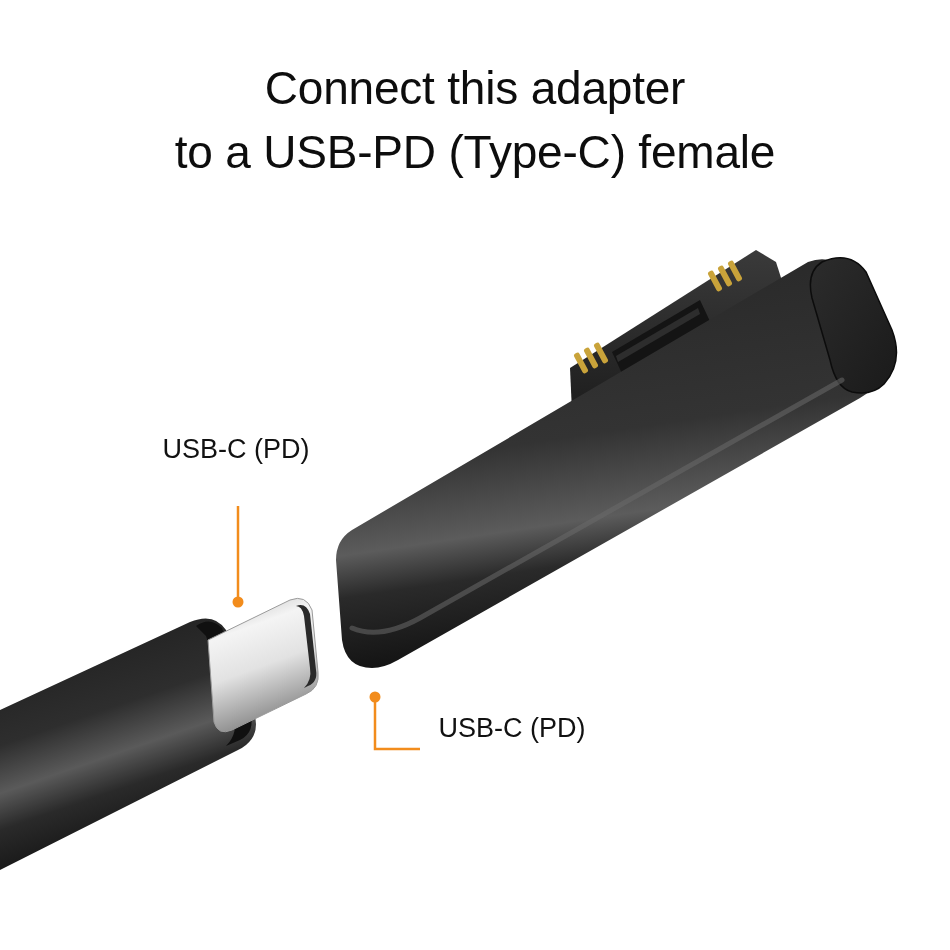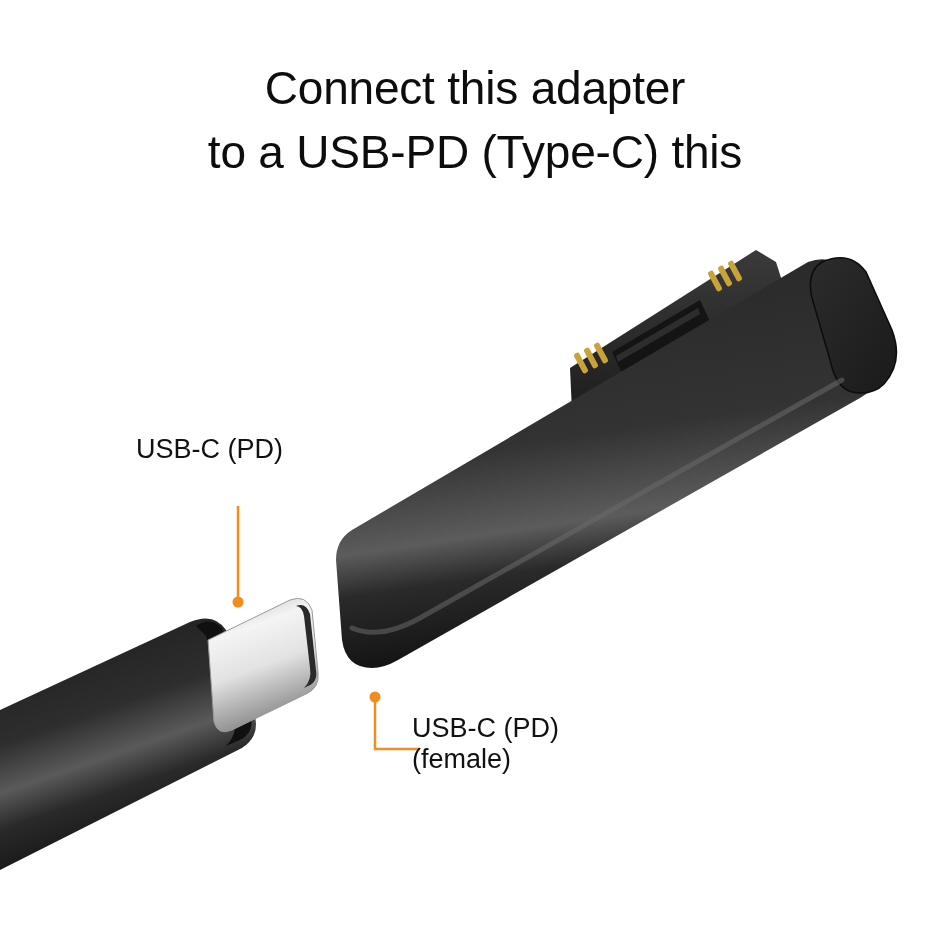--- a/index.html
+++ b/index.html
@@ -23,21 +23,21 @@
       width: 950px;
       text-align: center;
       font-size: 46px;
       line-height: 64px;
       letter-spacing: -0.2px;
       color: #0d0d0d;
     }
     .headline span { display: block; }
     .label {
       position: absolute;
-      text-align: left;
+      text-align: center;
       font-size: 27px;
       line-height: 31px;
       color: #111111;
     }
     .label span { display: block; }
     .label-male {
       left: 136px;
       top: 434px;
       width: 200px;
     }
@@ -151,25 +151,24 @@
       <circle cx="238" cy="602" r="5.5" fill="#f28c1c"></circle>
     </g>
     <g>
       <circle cx="375" cy="697" r="5.5" fill="#f28c1c"></circle>
       <polyline points="375,697 375,749 420,749" fill="none" stroke="#f28c1c" stroke-width="2.5"></polyline>
     </g>
   </svg>
 
   <div class="headline">
     <span>Connect this adapter</span>
-    <span>to a USB-PD (Type-C) this</span>
+    <span>to a USB-PD (Type-C) female</span>
   </div>
 
   <div class="label label-male">
     <span>USB-C (PD)</span>
   </div>
 
   <div class="label label-female">
     <span>USB-C (PD)</span>
-    <span>(female)</span>
   </div>
 
 </div>
 
 </body></html>

